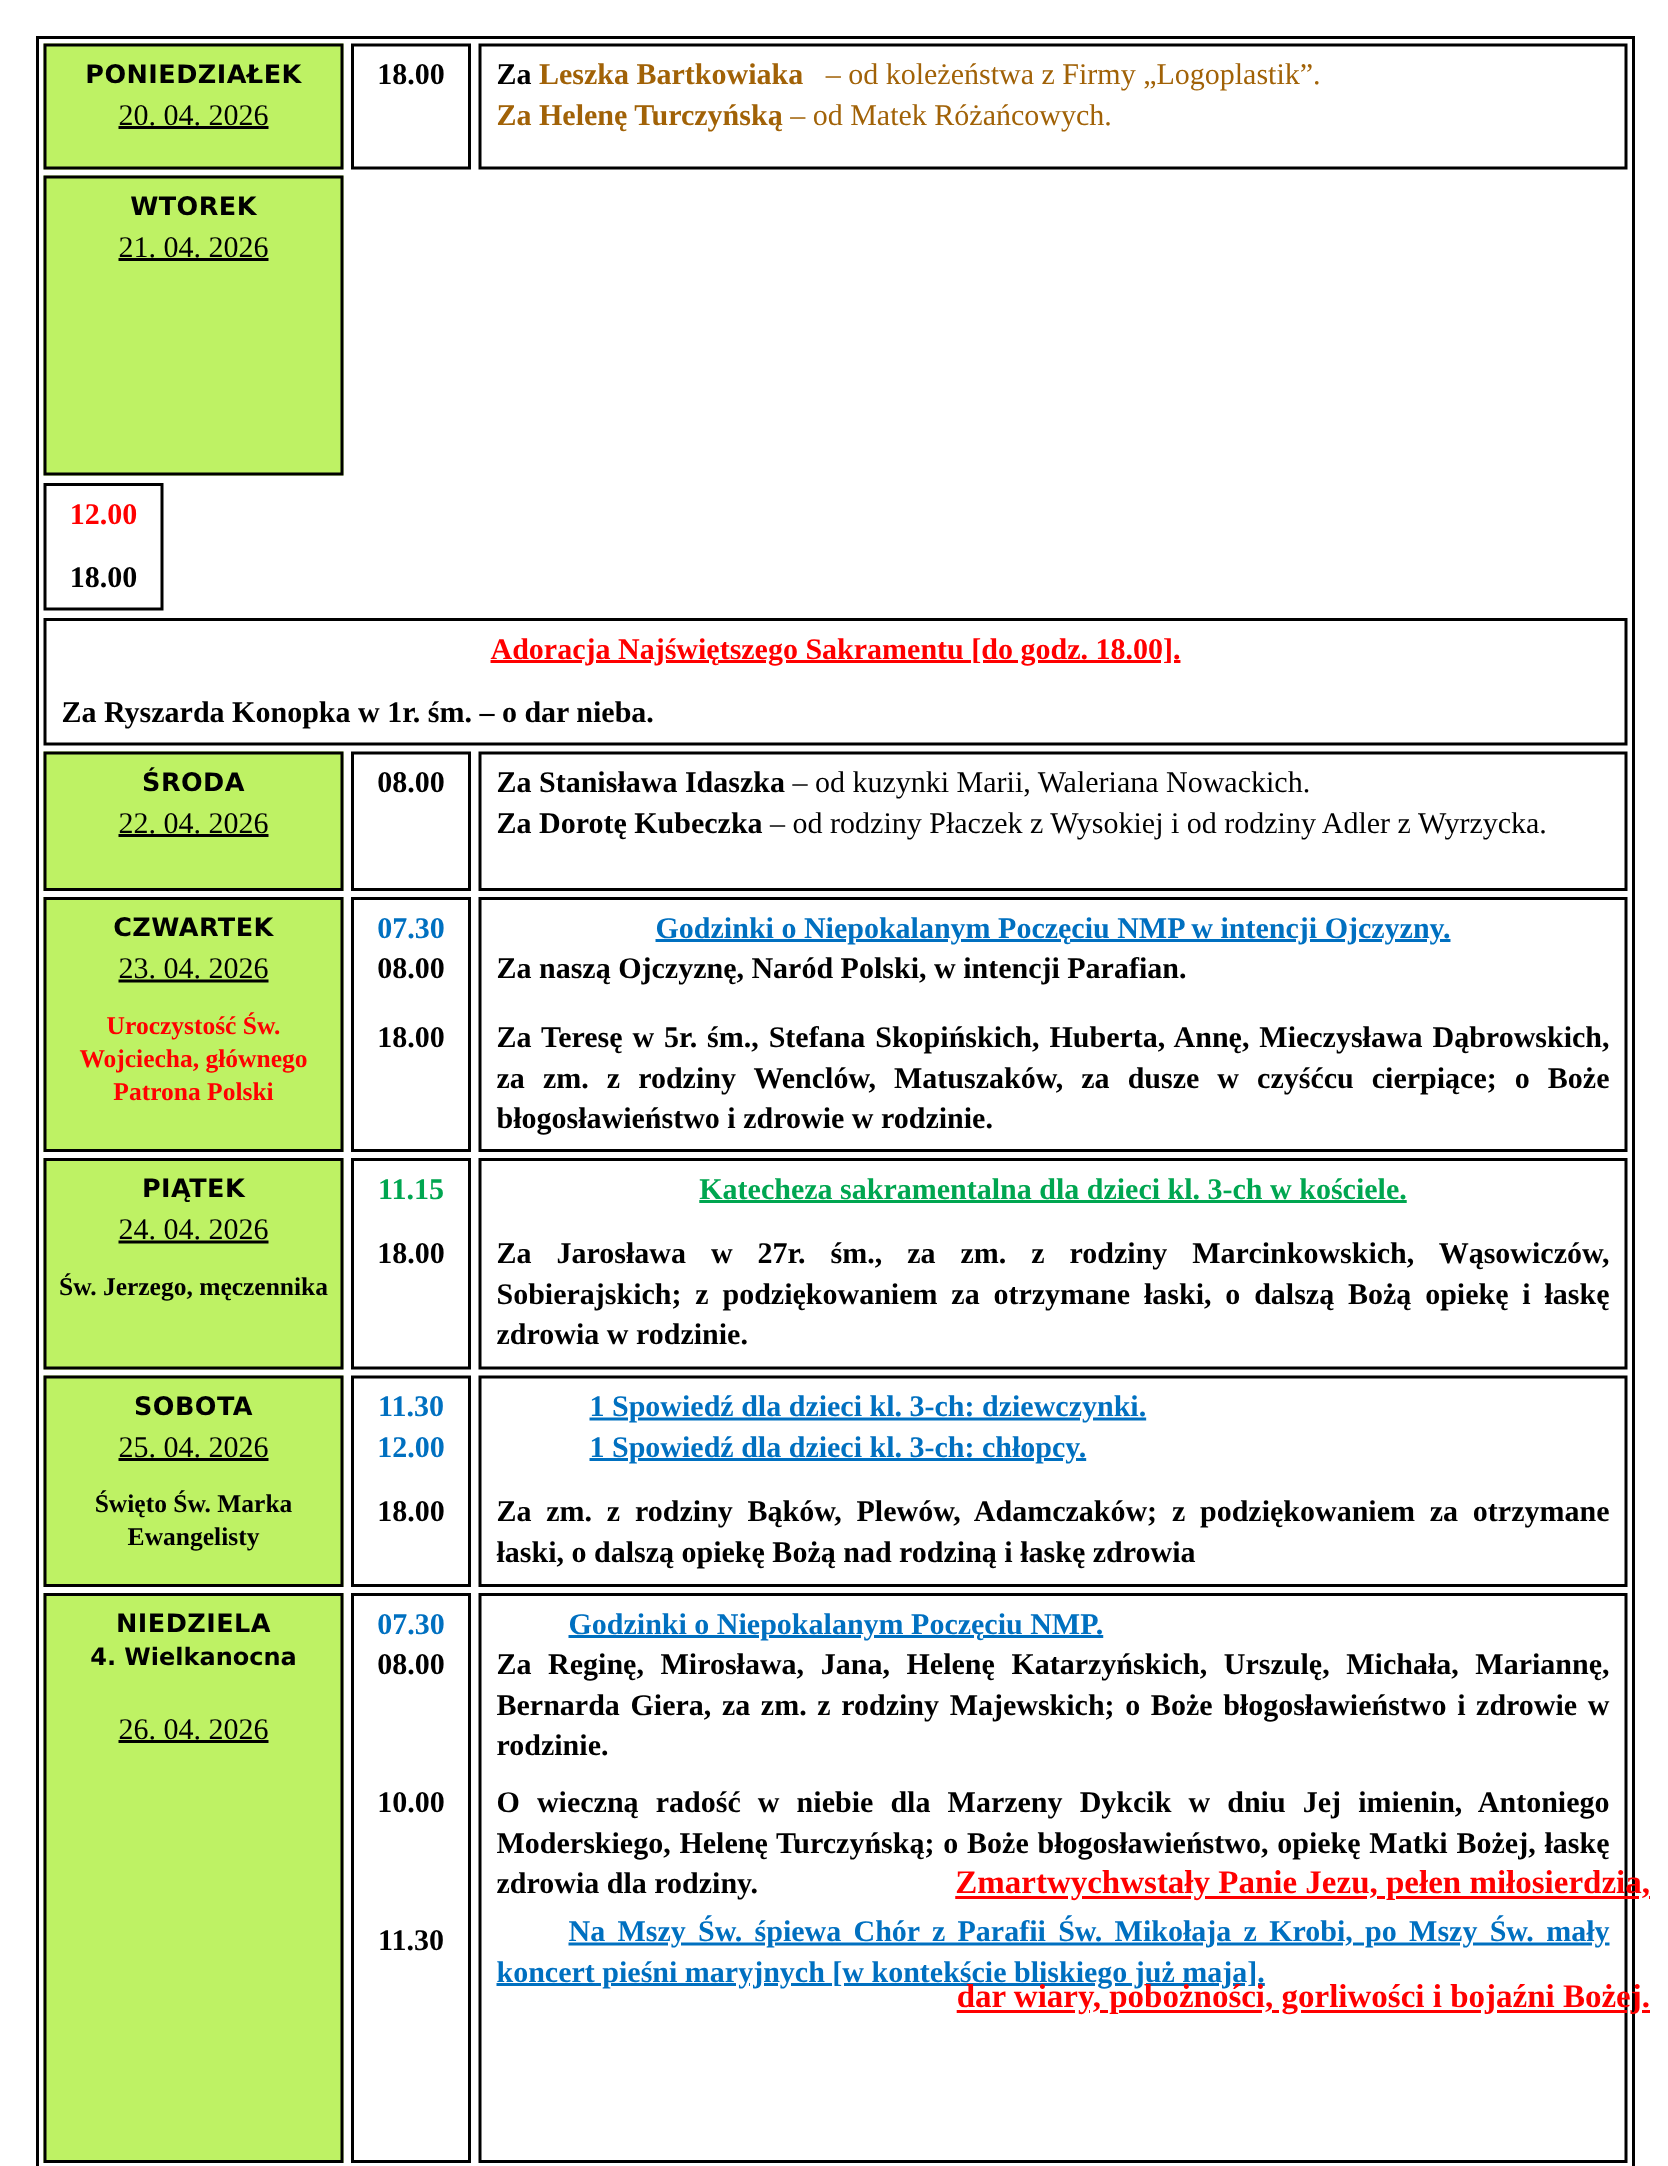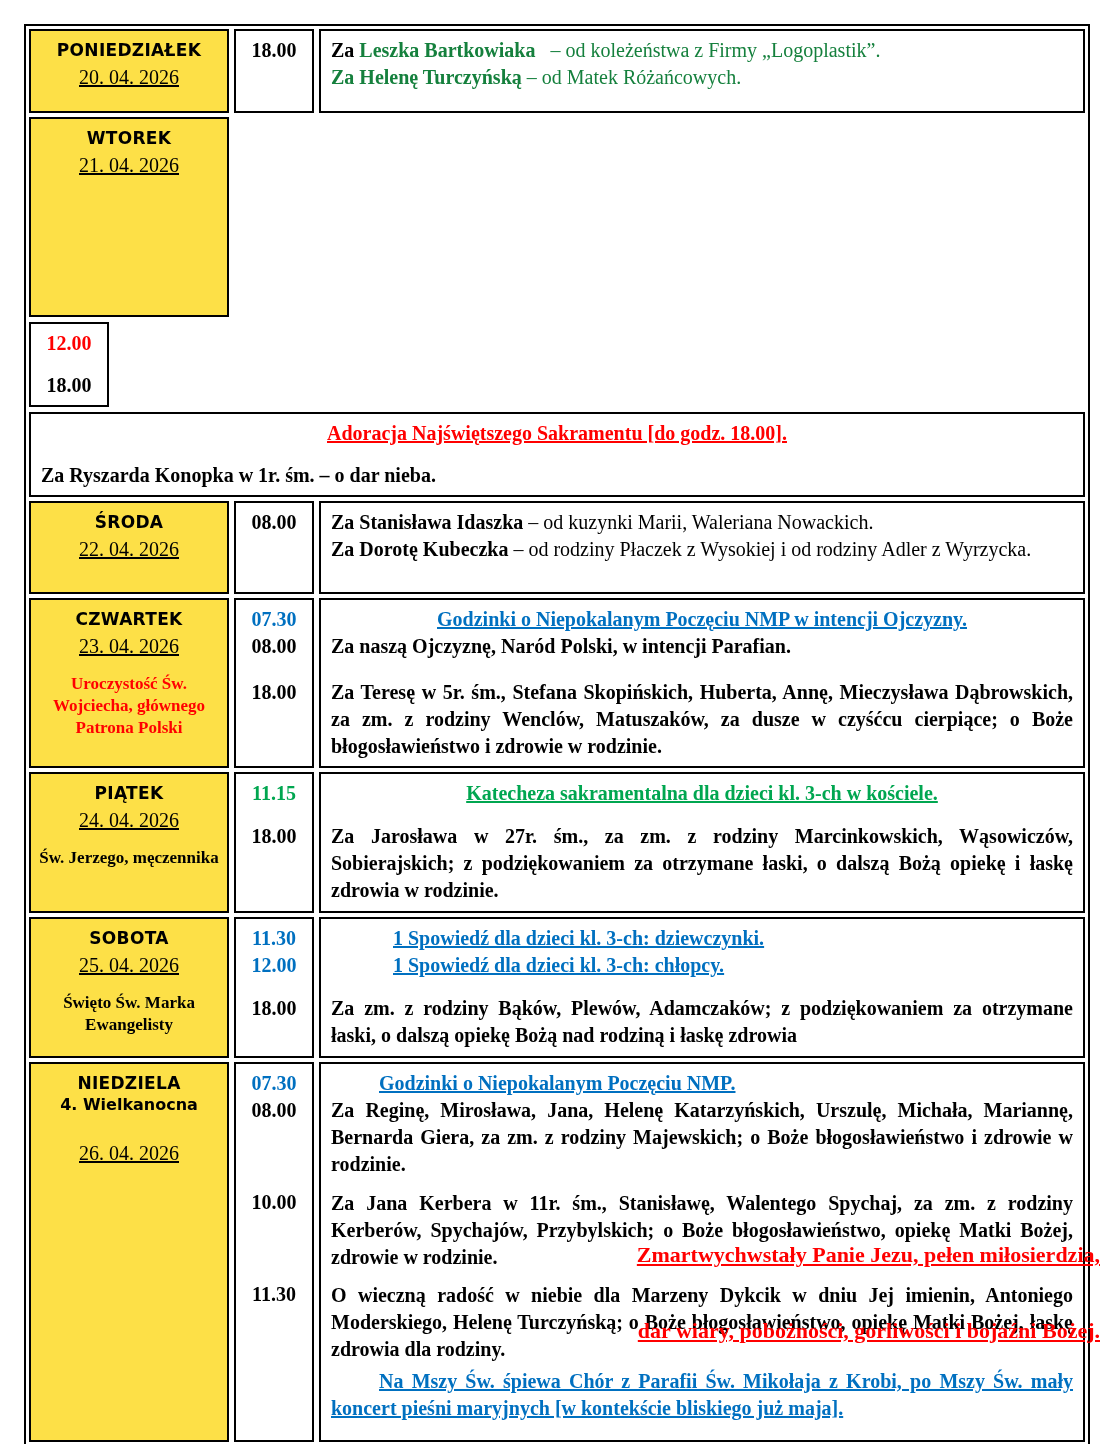--- a/index.html
+++ b/index.html
@@ -14,21 +14,21 @@
     border:2px solid #000;
     padding:3px;
     box-sizing:border-box;
     background:#fff;
   }
   .row{display:flex;gap:5px;margin-bottom:4px;}
   .row:last-child{margin-bottom:0;}
   .cell{border:2px solid #000;box-sizing:border-box;background:#fff;}
   .day-cell{
     width:200px;flex:0 0 200px;
-    background:#fde047;
+    background:#bef264;
     text-align:center;
     padding:8px 4px 10px 4px;
   }
   .day-name{
     font-family:"DejaVu Sans","Liberation Sans",sans-serif;
     font-weight:bold;font-size:17px;line-height:22px;letter-spacing:.3px;
   }
   .day-sub{
     font-family:"DejaVu Sans","Liberation Sans",sans-serif;
     font-weight:bold;font-size:16px;line-height:22px;
@@ -59,21 +59,21 @@
   }
   .block{min-height:27px;}
   .align-center{text-align:center;}
   .align-justify{text-align:justify;}
   .align-left{text-align:left;}
   .b{font-weight:bold;}
   .u{text-decoration:underline;}
   .c-red{color:#FF0000;}
   .c-blue{color:#0070C0;}
   .c-green{color:#00A650;}
-  .c-dgreen{color:#15803d;}
+  .c-dgreen{color:#a16207;}
   .c-black{color:#000000;}
   .footer{
     position:absolute;
     right:12px;top:1240px;width:700px;
     text-align:right;
   }
   .prayer-line{
     color:#FF0000;font-weight:bold;font-size:22px;line-height:30px;
     text-decoration:underline;
     margin:0;
@@ -180,21 +180,20 @@
         </div>
         <div class="cell time-cell">
           <div class="time c-blue">07.30</div>
           <div class="time c-black">08.00</div>
           <div class="time c-black" style="margin-top: 65px; text-align: center;">10.00</div>
           <div class="time c-black" style="margin-top: 65px;">11.30</div>
         </div>
         <div class="cell desc-cell">
           <div class="block align-left b u c-blue" style="text-indent: 48px;"><span>Godzinki o Niepokalanym Poczęciu NMP.</span></div>
           <div class="block align-justify b c-black"><span>Za Reginę, Mirosława, Jana, Helenę Katarzyńskich, Urszulę, Michała, Mariannę, Bernarda Giera, za zm. z rodziny Majewskich; o Boże błogosławieństwo i zdrowie w rodzinie.</span></div>
-          <div class="block align-justify b c-black" style="margin-top: 12px;"><span>Za Jana Kerbera w 11r. śm., Stanisławę, Walentego Spychaj, za zm. z rodziny Kerberów, Spychajów, Przybylskich; o Boże błogosławieństwo, opiekę Matki Bożej, zdrowie w rodzinie.</span></div>
           <div class="block align-justify b c-black" style="margin-top: 11px;"><span>O wieczną radość w niebie dla Marzeny Dykcik w dniu Jej imienin, Antoniego Moderskiego, Helenę Turczyńską; o Boże błogosławieństwo, opiekę Matki Bożej, łaskę zdrowia dla rodziny.</span></div>
           <div class="block align-justify b u c-blue" style="margin-top: 5px; text-indent: 48px;"><span>Na Mszy Św. śpiewa Chór z Parafii Św. Mikołaja z Krobi, po Mszy Św. mały koncert pieśni maryjnych [w kontekście bliskiego już maja].</span></div>
         </div>
       </div>
     </div>
 </div>
 
 <div class="footer">
   <p class="prayer-line">Zmartwychwstały Panie Jezu, pełen miłosierdzia,</p>
   <p class="prayer-line gap">dar wiary, pobożności, gorliwości i bojaźni Bożej.</p>

